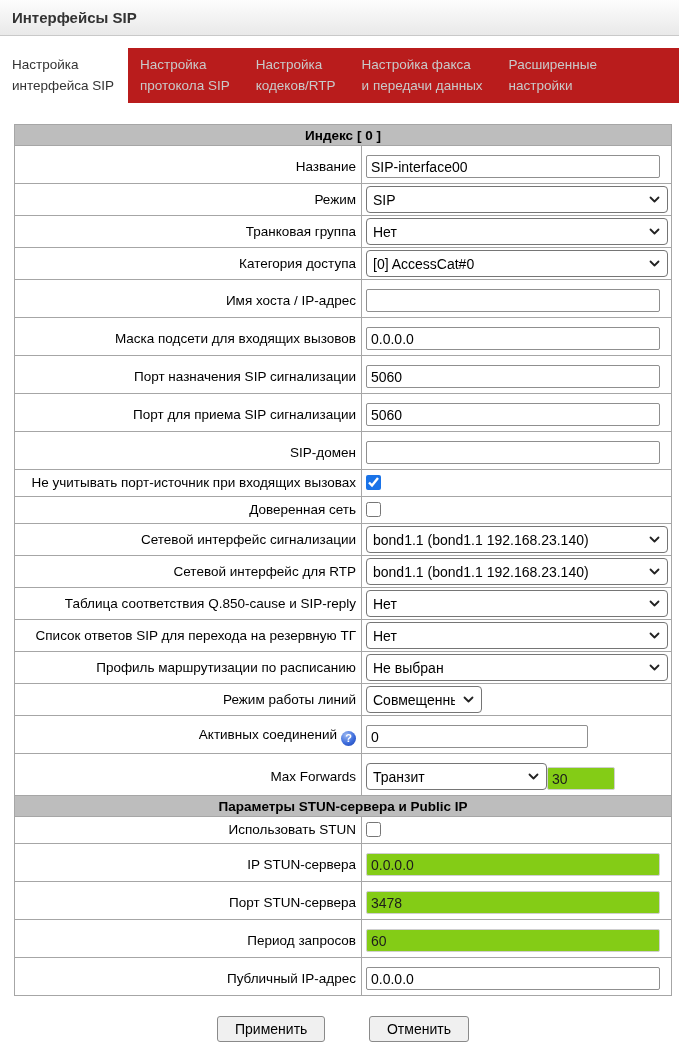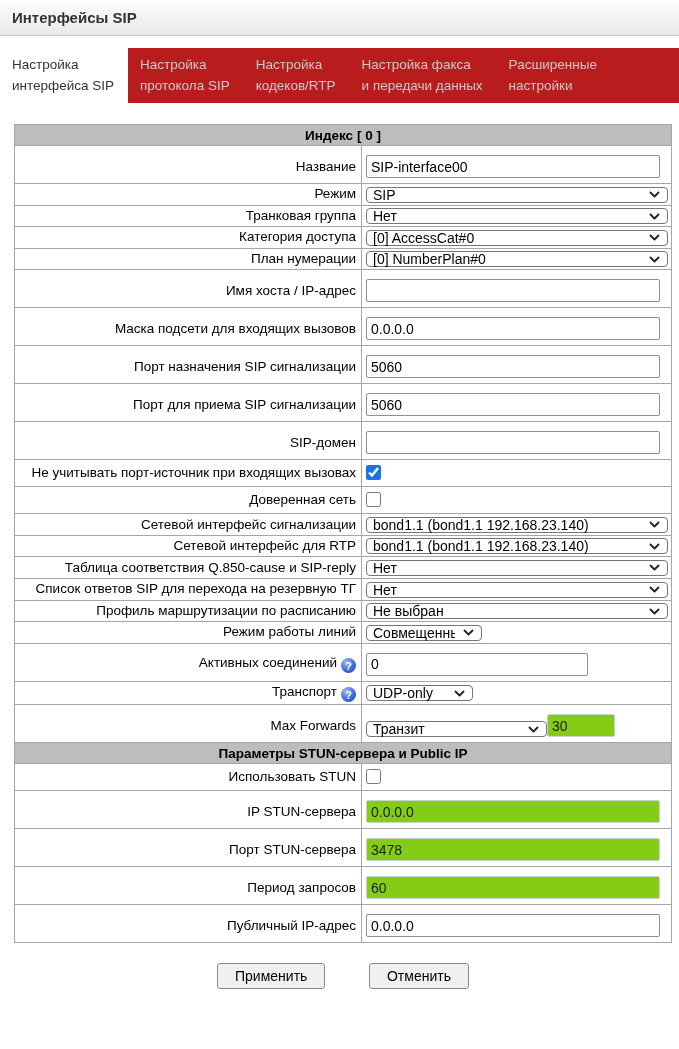--- a/index.html
+++ b/index.html
@@ -86,21 +86,21 @@
     background: #84cc16;
     border-color: #cfcfcf;
     color: #1c1c1c;
   }
 
   
   .sel {
     display: inline-flex;
     align-items: center;
     justify-content: space-between;
-    width: 302px; height: 16px;
+    width: 302px; height: 27px;
     border: 1px solid #757575;
     border-radius: 4px;
     background: #fff;
     padding: 1px 7px 1px 6px;
     font-size: 14px;
     cursor: default;
     vertical-align: middle;
   }
   .sel .sel-text { white-space: nowrap; overflow: hidden; }
   .sel svg { flex: 0 0 auto; margin-left: 8px; }
@@ -217,31 +217,20 @@
     <td class="ctl">
       <div class="sel">
         <span class="sel-text">[0] AccessCat#0</span>
         <svg width="11" height="7" viewBox="0 0 11 7">
                 <path d="M1.5 1.5 L5.5 5.5 L9.5 1.5" fill="none" stroke="#222" stroke-width="1.8" stroke-linecap="round" stroke-linejoin="round"></path>
               </svg>
       </div>
     </td>
   </tr>
 
-  <tr class="r-sel">
-    <td class="lbl"><span>План нумерации</span></td>
-    <td class="ctl">
-      <div class="sel">
-        <span class="sel-text">[0] NumberPlan#0</span>
-        <svg width="11" height="7" viewBox="0 0 11 7">
-                <path d="M1.5 1.5 L5.5 5.5 L9.5 1.5" fill="none" stroke="#222" stroke-width="1.8" stroke-linecap="round" stroke-linejoin="round"></path>
-              </svg>
-      </div>
-    </td>
-  </tr>
 
   <tr class="r-text">
     <td class="lbl"><span>Имя хоста / IP-адрес</span></td>
     <td class="ctl"><input type="text" class="ti" value="" style=""></td>
   </tr>
 
   <tr class="r-text">
     <td class="lbl"><span>Маска подсети для входящих вызовов</span></td>
     <td class="ctl"><input type="text" class="ti" value="0.0.0.0" style=""></td>
   </tr>
@@ -343,33 +332,20 @@
     </td>
   </tr>
 
   <tr class="r-text">
     <td class="lbl">
       <span>Активных соединений</span><span class="help">?</span>
     </td>
     <td class="ctl"><input type="text" class="ti w-med" value="0" style=""></td>
   </tr>
 
-  <tr class="r-sel">
-    <td class="lbl">
-      <span>Транспорт</span><span class="help">?</span>
-    </td>
-    <td class="ctl">
-      <div class="sel w-udp">
-        <span class="sel-text">UDP-only</span>
-        <svg width="11" height="7" viewBox="0 0 11 7">
-                <path d="M1.5 1.5 L5.5 5.5 L9.5 1.5" fill="none" stroke="#222" stroke-width="1.8" stroke-linecap="round" stroke-linejoin="round"></path>
-              </svg>
-      </div>
-    </td>
-  </tr>
 
   <tr class="r-text">
     <td class="lbl"><span>Max Forwards</span></td>
     <td class="ctl">
       <div class="dual">
         <div class="sel w-transit">
           <span class="sel-text">Транзит</span>
           <svg width="11" height="7" viewBox="0 0 11 7">
                   <path d="M1.5 1.5 L5.5 5.5 L9.5 1.5" fill="none" stroke="#222" stroke-width="1.8" stroke-linecap="round" stroke-linejoin="round"></path>
                 </svg>

